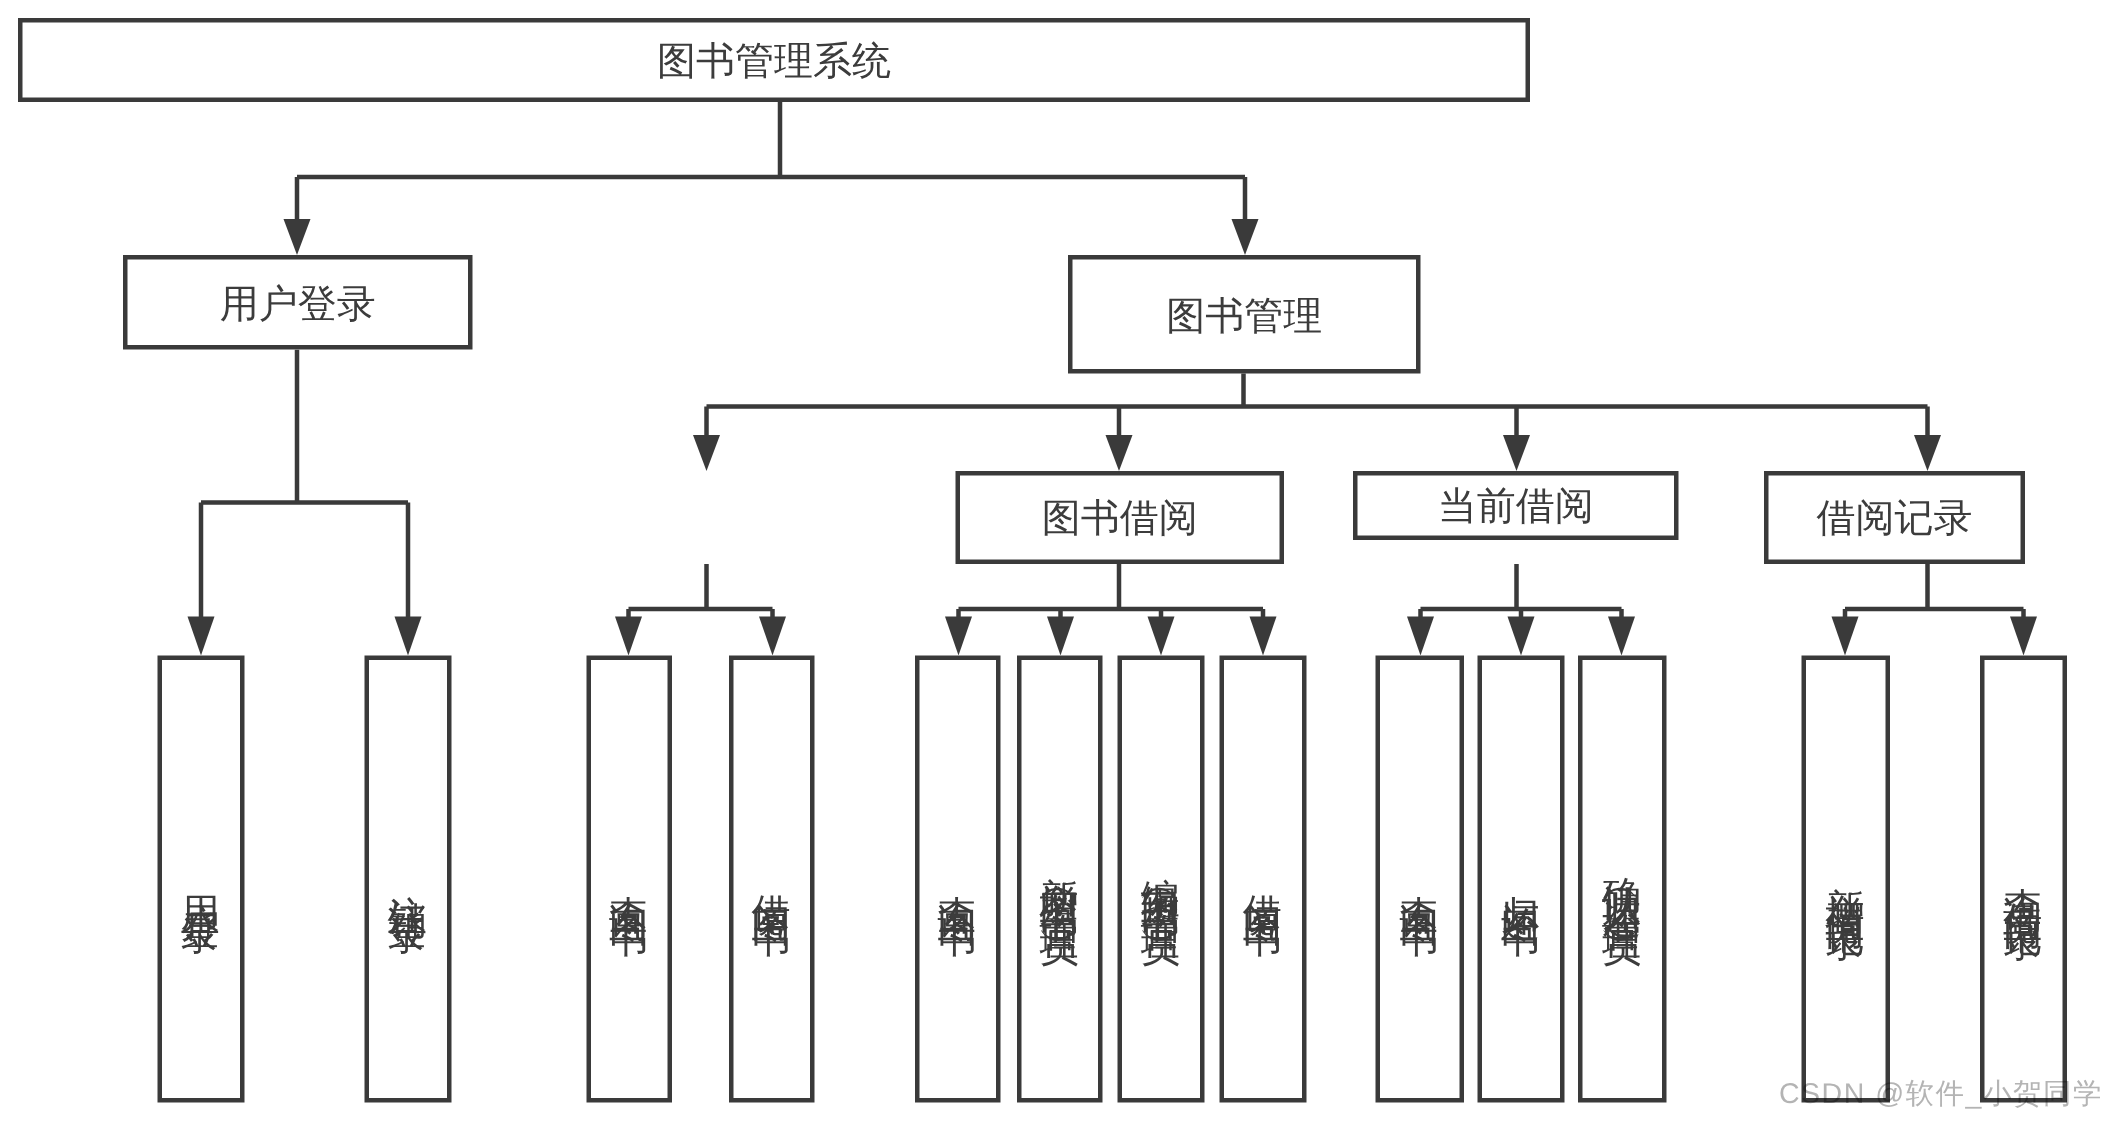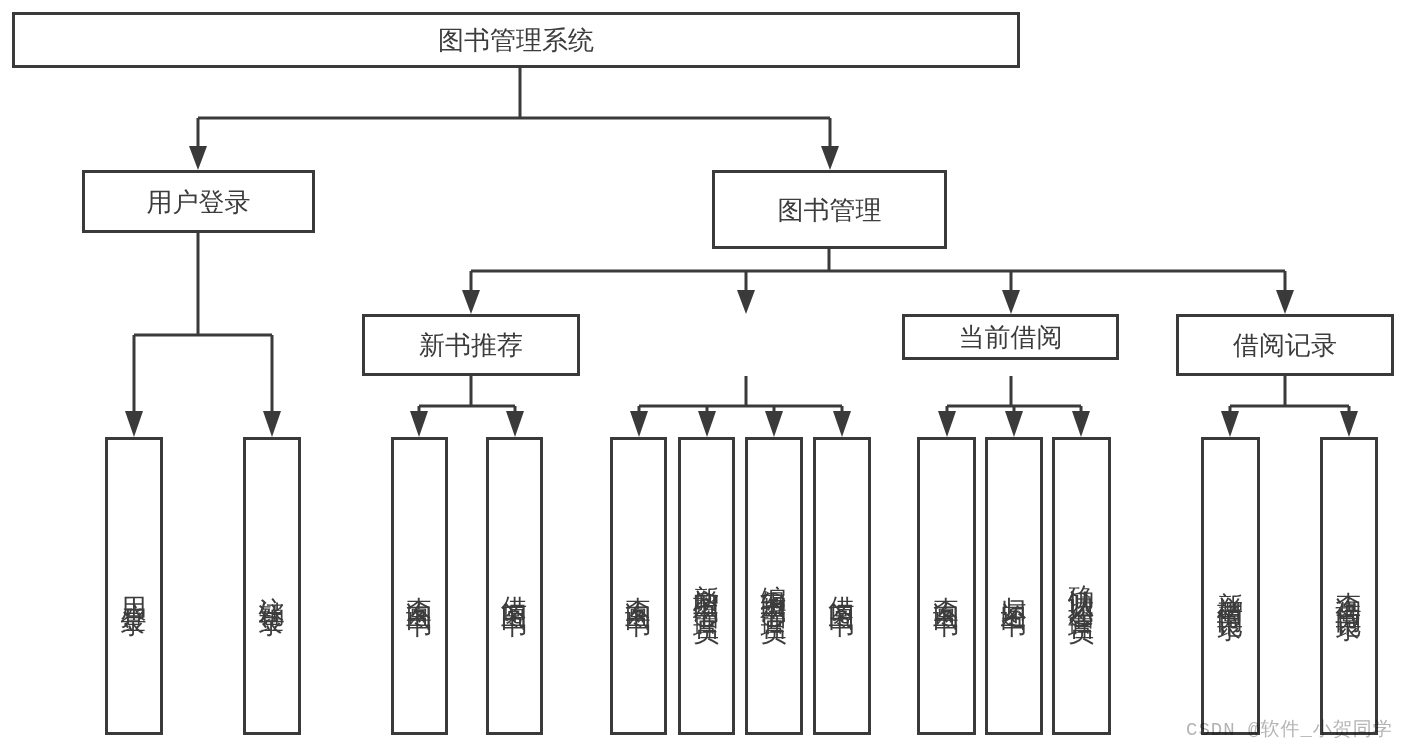--- a/index.html
+++ b/index.html
@@ -38,21 +38,20 @@
     white-space:normal;
   }
   .watermark{
     position:absolute;z-index:3;
     left:1186px;top:716px;
     font-size:19px;
     letter-spacing:1px;
     color:var(--wm);
     mix-blend-mode:multiply;
     white-space:nowrap;
-    font-family:Liberation Mono, monospace;
   }
 </style>
 </head>
 <body>
 
 <div class="stage">
 
   <svg class="connectors" width="1405" height="747" viewBox="0 0 1405 747" aria-hidden="true">
 
     <path d="M520 68 V118 M198 118 H830 M198 118 V150 M830 118 V150"></path>
@@ -101,23 +100,23 @@
       <polygon points="1221,411 1239,411 1230,437"></polygon>
       <polygon points="1340,411 1358,411 1349,437"></polygon>
     </g>
   </svg>
 
   <div class="box h" style="left:12px;top:12px;width:1008px;height:56px">图书管理系统</div>
 
   <div class="box h" style="left:82px;top:170px;width:233px;height:63px">用户登录</div>
   <div class="box h" style="left:712px;top:170px;width:235px;height:79px">图书管理</div>
 
-  <div class="box h" style="left:362px;top:314px;width:218px;height:62px">新书推荐</div>
+  <div class="box h" style="left:637px;top:314px;width:219px;height:62px">图书借阅</div>
   <div class="box h" style="left:902px;top:314px;width:217px;height:46px">当前借阅</div>
-  <div class="box h" style="left:1176px;top:314px;width:218px;height:62px">借阅记录</div>
+  <div class="box h" style="left:1176px;top:314px;width:174px;height:62px">借阅记录</div>
 
   <div class="box v" style="left:105px;top:437px;width:58px;height:298px">用户登录</div>
   <div class="box v" style="left:243px;top:437px;width:58px;height:298px">注销登录</div>
 
   <div class="box v" style="left:391px;top:437px;width:57px;height:298px">查询图书</div>
   <div class="box v" style="left:486px;top:437px;width:57px;height:298px">借阅图书</div>
 
   <div class="box v" style="left:610px;top:437px;width:57px;height:298px">查询图书</div>
   <div class="box v" style="left:678px;top:437px;width:57px;height:298px">新增图书（管理员）</div>
   <div class="box v" style="left:745px;top:437px;width:58px;height:298px">编辑图书（管理员）</div>

